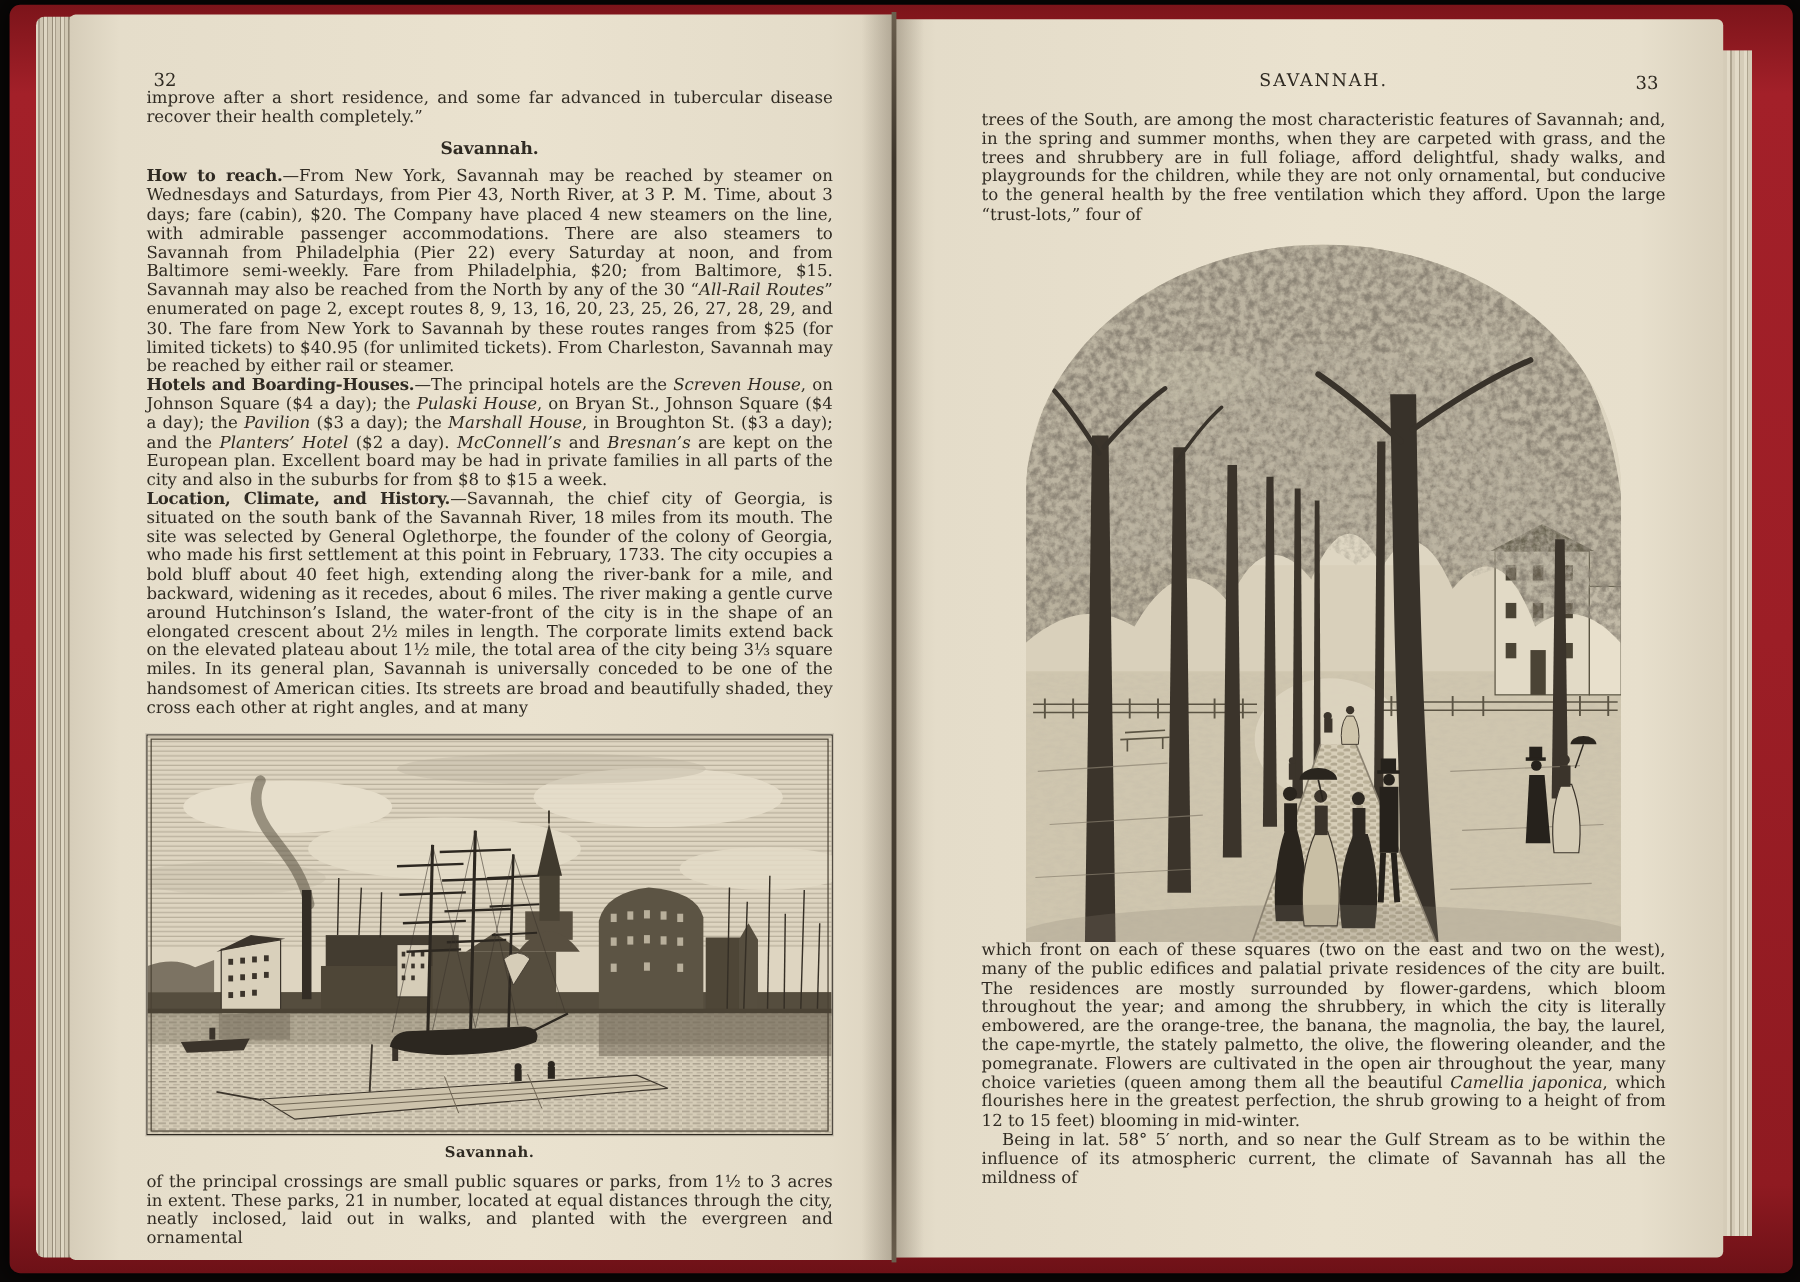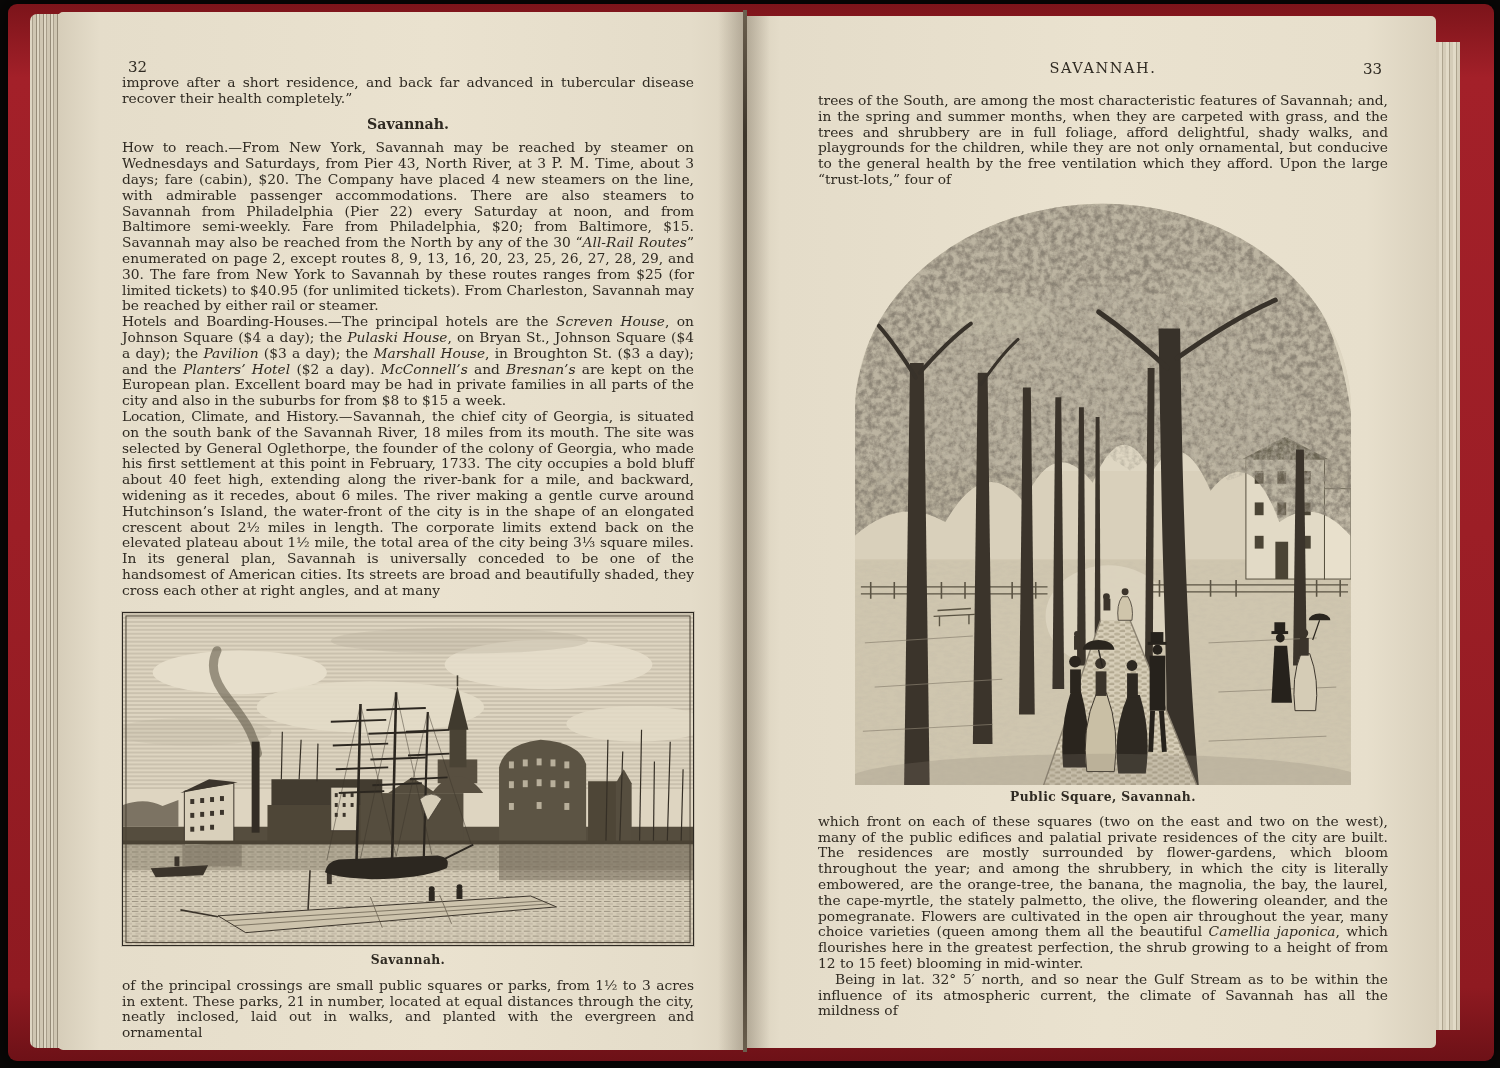--- a/index.html
+++ b/index.html
@@ -26,21 +26,21 @@
   .content{position:absolute;top:46px;}
   .page-l .content{left:64px;right:52px;}
   .page-r .content{left:72px;right:48px;top:44px;}
   .running-head{position:relative;text-align:center;font-size:14.5px;letter-spacing:1.6px;
          margin-bottom:17px;white-space:nowrap;}
   .folio{position:absolute;top:0;letter-spacing:0;font-size:15px;}
   .folio-left{left:6px;} .folio-right{right:6px;}
   .bodytext{font-size:13.8px;line-height:15.8px;text-align:justify;}
   .para{margin:0;}
   .indent{text-indent:17px;}
-  .seg-b{font-weight:normal;letter-spacing:-.2px;}
+  .seg-b{font-weight:bold;letter-spacing:-.2px;}
   .seg-i{font-style:italic;}
   .seg-sc{font-size:14px;letter-spacing:.6px;}
   .section-head{text-align:center;font-weight:bold;font-size:14.2px;margin:10px 0 8px;}
   .engraving-frame{margin:13px 0 2px;border:1.6px solid #2e2922;line-height:0;
          box-shadow:0 0 0 1px rgba(46,41,34,.15);}
   .engraving-frame svg{width:100%;height:auto;}
   .caption{text-align:center;font-weight:bold;font-size:12.3px;letter-spacing:.4px;margin:6px 0 10px;}
   .arch-engraving{width:496px;margin:8px auto 0;line-height:0;}
   .arch-engraving svg{width:496px;height:auto;}
   .cap-tight{margin:4px 0 9px;}
@@ -52,21 +52,21 @@
   <div class="cover"></div>
   <div class="edges-left"></div>
   <div class="edges-right"></div>
 
   <div class="page page-l">
     <div class="content">
       <div class="running-head">
         <span class="folio folio-left">32</span>
       </div>
       <div class="bodytext">
-        <p class="para"><span>improve after a short residence, and back far advanced in tubercular disease recover their health completely.”</span></p>
+        <p class="para"><span>improve after a short residence, and some far advanced in tubercular disease recover their health completely.”</span></p>
         <div class="section-head">Savannah.</div>
         <p class="para"><span class="seg-b">How to reach.</span><span>—From New York, Savannah may be reached by steamer on Wednesdays and Saturdays, from Pier 43, North River, at 3 </span><span class="seg-sc">P. M.</span><span>  Time, about 3 days; fare (cabin), $20.  The Company have placed 4 new steamers on the line, with admirable passenger accommodations.  There are also steamers to Savannah from Philadelphia (Pier 22) every Saturday at noon, and from Baltimore semi-weekly.  Fare from Philadelphia, $20; from Baltimore, $15.  Savannah may also be reached from the North by any of the 30 “</span><span class="seg-i">All-Rail Routes</span><span>” enumerated on page 2, except routes 8, 9, 13, 16, 20, 23, 25, 26, 27, 28, 29, and 30.  The fare from New York to Savannah by these routes ranges from $25 (for limited tickets) to $40.95 (for unlimited tickets).  From Charleston, Savannah may be reached by either rail or steamer.</span></p>
         <p class="para"><span class="seg-b">Hotels and Boarding-Houses.</span><span>—The principal hotels are the </span><span class="seg-i">Screven House</span><span>, on Johnson Square ($4 a day); the </span><span class="seg-i">Pulaski House</span><span>, on Bryan St., Johnson Square ($4 a day); the </span><span class="seg-i">Pavilion</span><span> ($3 a day); the </span><span class="seg-i">Marshall House</span><span>, in Broughton St. ($3 a day); and the </span><span class="seg-i">Planters’ Hotel</span><span> ($2 a day).  </span><span class="seg-i">McConnell’s</span><span> and </span><span class="seg-i">Bresnan’s</span><span> are kept on the European plan.  Excellent board may be had in private families in all parts of the city and also in the suburbs for from $8 to $15 a week.</span></p>
         <p class="para"><span class="seg-b">Location, Climate, and History.</span><span>—Savannah, the chief city of Georgia, is situated on the south bank of the Savannah River, 18 miles from its mouth.  The site was selected by General Oglethorpe, the founder of the colony of Georgia, who made his first settlement at this point in February, 1733.  The city occupies a bold bluff about 40 feet high, extending along the river-bank for a mile, and backward, widening as it recedes, about 6 miles.  The river making a gentle curve around Hutchinson’s Island, the water-front of the city is in the shape of an elongated crescent about 2½ miles in length.  The corporate limits extend back on the elevated plateau about 1½ mile, the total area of the city being 3⅓ square miles.  In its general plan, Savannah is universally conceded to be one of the handsomest of American cities.  Its streets are broad and beautifully shaded, they cross each other at right angles, and at many</span></p>
 
         <div class="engraving-frame">
           <svg viewBox="0 0 576 336" xmlns="http://www.w3.org/2000/svg">
             <defs>
               <pattern id="sky" width="4" height="4" patternUnits="userSpaceOnUse">
                 <rect width="4" height="4" fill="#ded5c1"></rect>
@@ -364,21 +364,20 @@
                 <path d="M448,524 Q444,490 454,466 L463,466 Q473,492 469,524 Z" fill="#d5ccb6" stroke="#3b342b" stroke-width="1"></path>
                 <rect x="453" y="450" width="9" height="18" fill="#3b342b"></rect>
                 <circle cx="457" cy="445" r="4.5" fill="#3b342b"></circle>
                 <path d="M462,432 a11,7 0 0 1 22,0 z" fill="#2a251e"></path>
                 <line x1="473" y1="432" x2="466" y2="452" stroke="#2a251e" stroke-width="1.2"></line>
               </g>
               <ellipse cx="255" cy="596" rx="265" ry="28" fill="#8a8170" opacity=".22"></ellipse>
             </g>
           </svg>
         </div>
-        <div class="caption cap-tight">Public Square, Savannah.</div>
         <p class="para"><span>which front on each of these squares (two on the east and two on the west), many of the public edifices and palatial private residences of the city are built.  The residences are mostly surrounded by flower-gardens, which bloom throughout the year; and among the shrubbery, in which the city is literally embowered, are the orange-tree, the banana, the magnolia, the bay, the laurel, the cape-myrtle, the stately palmetto, the olive, the flowering oleander, and the pomegranate.  Flowers are cultivated in the open air throughout the year, many choice varieties (queen among them all the beautiful </span><span class="seg-i">Camellia japonica</span><span>, which flourishes here in the greatest perfection, the shrub growing to a height of from 12 to 15 feet) blooming in mid-winter.</span></p>
-        <p class="para indent"><span>Being in lat. 32° 5′ north, and so near the Gulf Stream as to be within the influence of its atmospheric current, the climate of Savannah has  all  the  mildness  of</span></p>
+        <p class="para indent"><span>Being in lat. 58° 5′ north, and so near the Gulf Stream as to be within the influence of its atmospheric current, the climate of Savannah has  all  the  mildness  of</span></p>
       </div>
     </div>
   </div>
 
   <div class="spine"></div>
 </div>
 
 </body></html>

